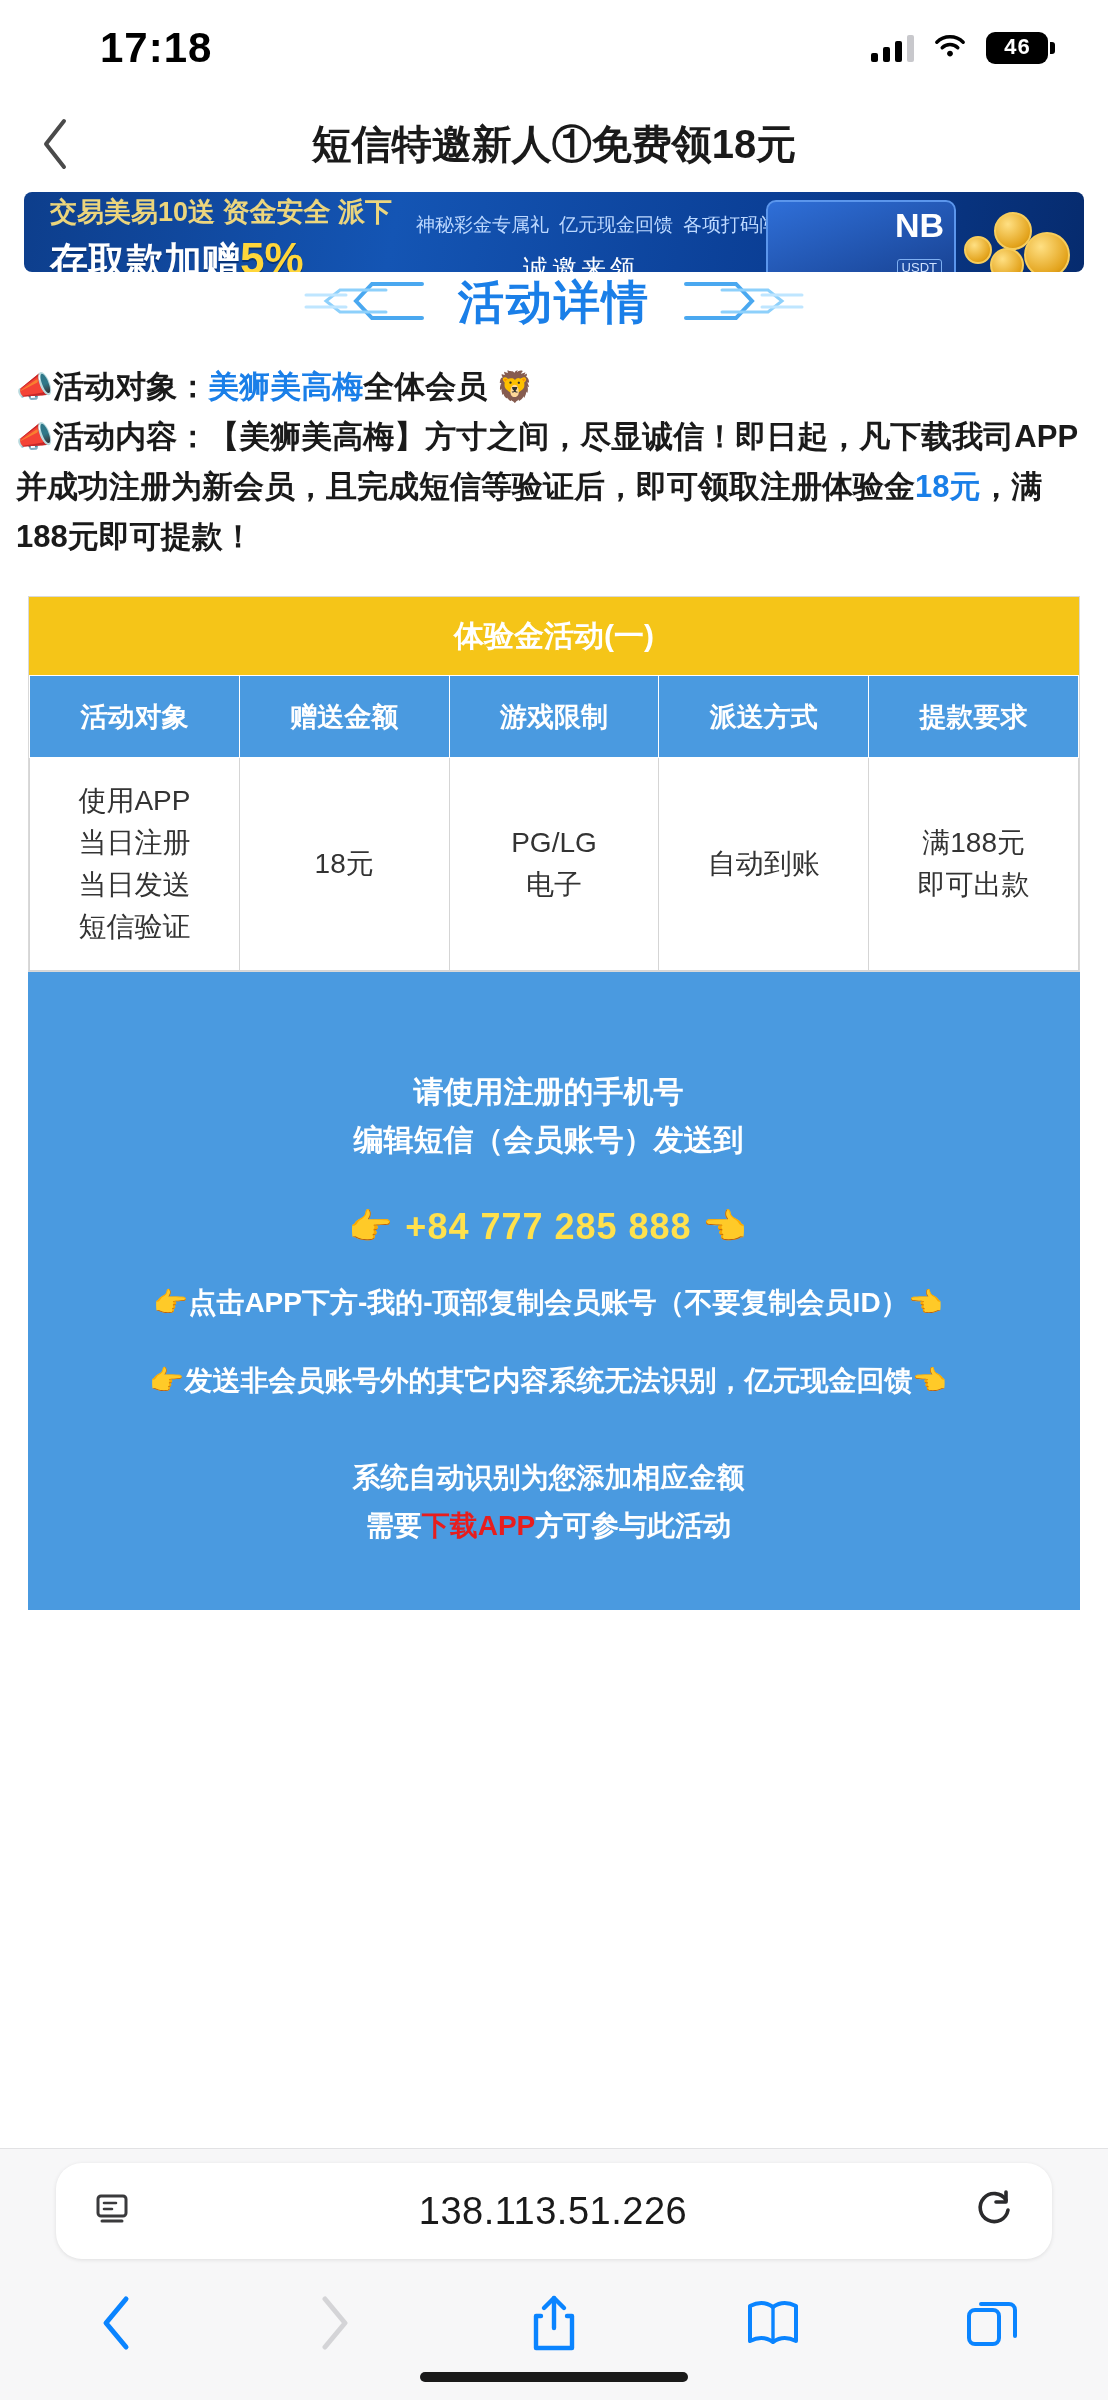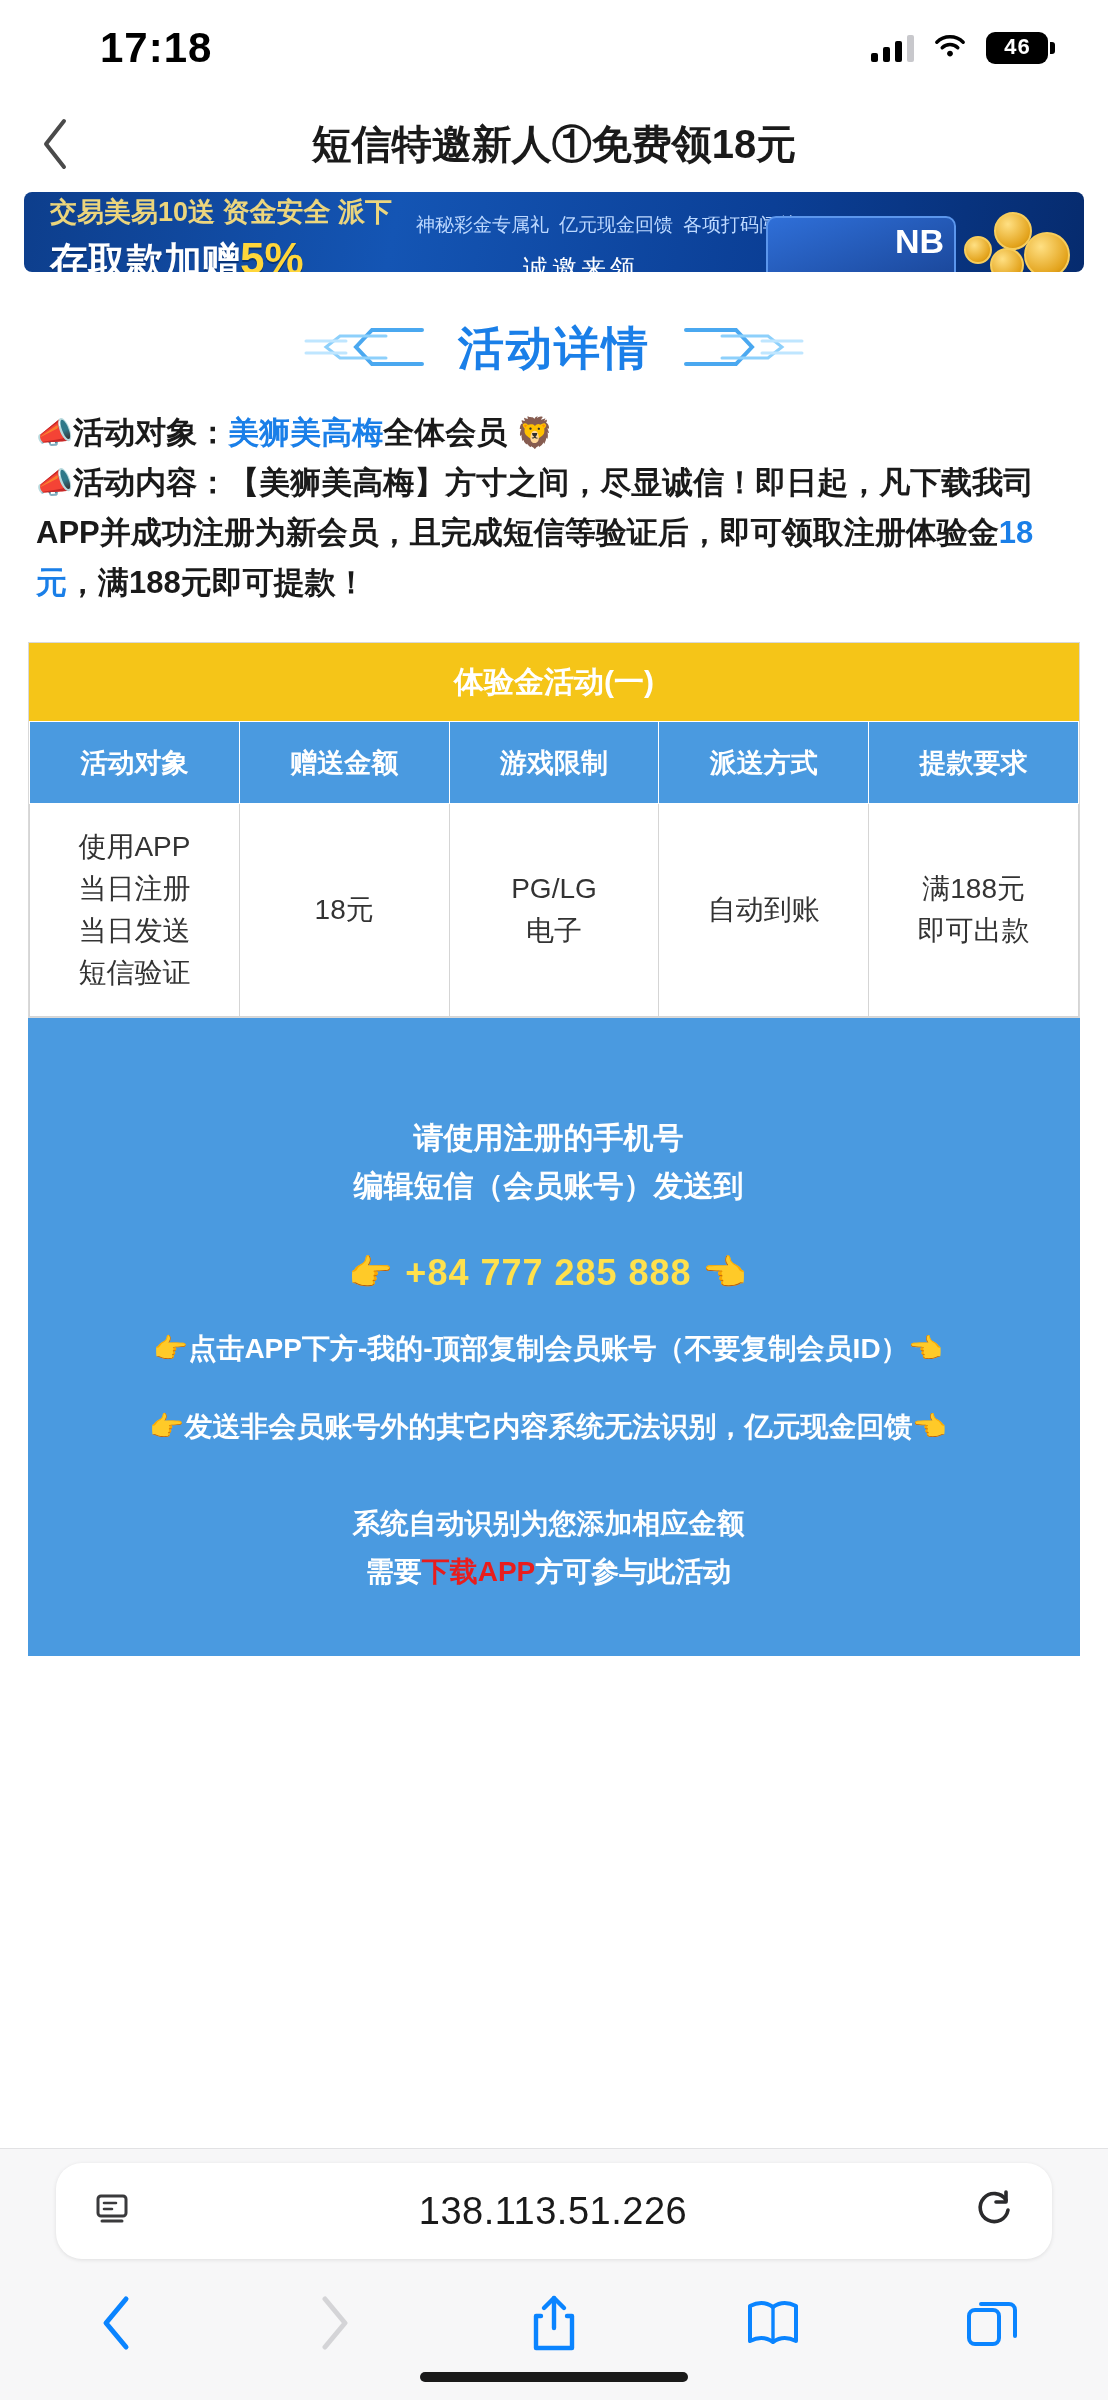--- a/index.html
+++ b/index.html
@@ -125,21 +125,21 @@
     white-space: nowrap;
   }
   .banner .bn-come {
     margin-top: 14px;
     font-size: 25px;
     color: #ffffff;
     letter-spacing: 4px;
   }
   .banner .bn-card {
     position: absolute;
-    right: 128px; top: 24px;
+    right: 128px; top: 8px;
     width: 190px; height: 86px;
     border-radius: 10px;
     background: linear-gradient(160deg, #2f6fd8, #17408f);
     border: 2px solid #5b96ec;
     overflow: hidden;
     padding-left: 24px;
   }
   .banner .bn-card .nb {
     position: absolute; right: 10px; top: 4px;
     font-size: 34px; font-weight: bold; color: #ffffff;
@@ -159,38 +159,37 @@
     background: radial-gradient(circle at 35% 30%, #ffe083, #e3a31c 70%, #b97c07);
     border: 2px solid #f7cd5c;
   }
   .banner .bn-coins span:nth-child(1) { width: 46px; height: 46px; right: 6px; top: 26px; }
   .banner .bn-coins span:nth-child(2) { width: 38px; height: 38px; right: 44px; top: 6px; }
   .banner .bn-coins span:nth-child(3) { width: 34px; height: 34px; right: 52px; top: 42px; }
   .banner .bn-coins span:nth-child(4) { width: 28px; height: 28px; right: 84px; top: 30px; }
 
   
   .section-title {
-    margin-top: 46px;
     display: flex;
     align-items: center;
     justify-content: center;
     gap: 32px;
   }
   .section-title .txt {
     font-size: 46px;
     font-weight: bold;
     color: #1a7fe8;
     letter-spacing: 2px;
   }
   .orn { display: block; }
 
   
   .details {
     margin-top: 28px;
-    padding: 0 36px;
+    padding: 0 16px;
     font-size: 31px;
     line-height: 50px;
     color: #1a1a1a;
     font-weight: bold;
   }
   .details .line { display: block; }
   .details .lbl { color: #1a1a1a; }
   .details .blue { color: #1a7fe8; }
   .details .emoji { font-size: 30px; }
 

